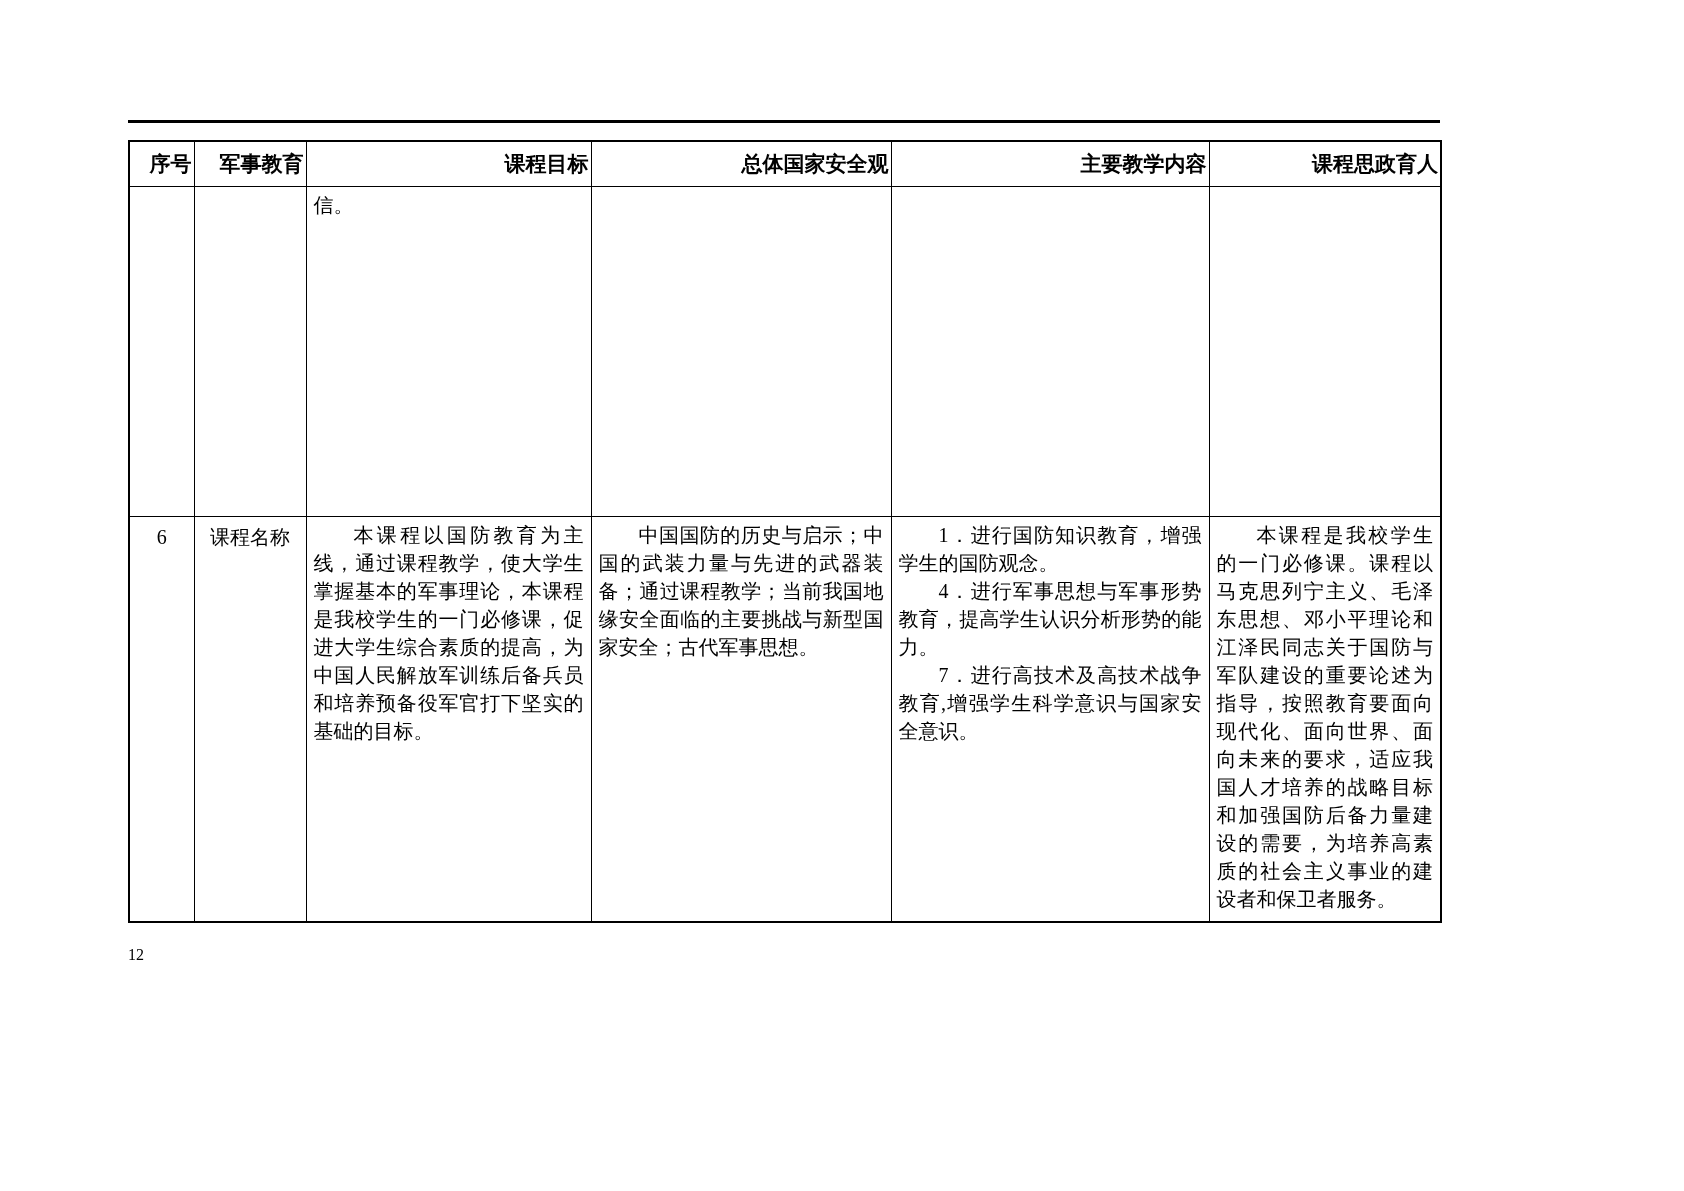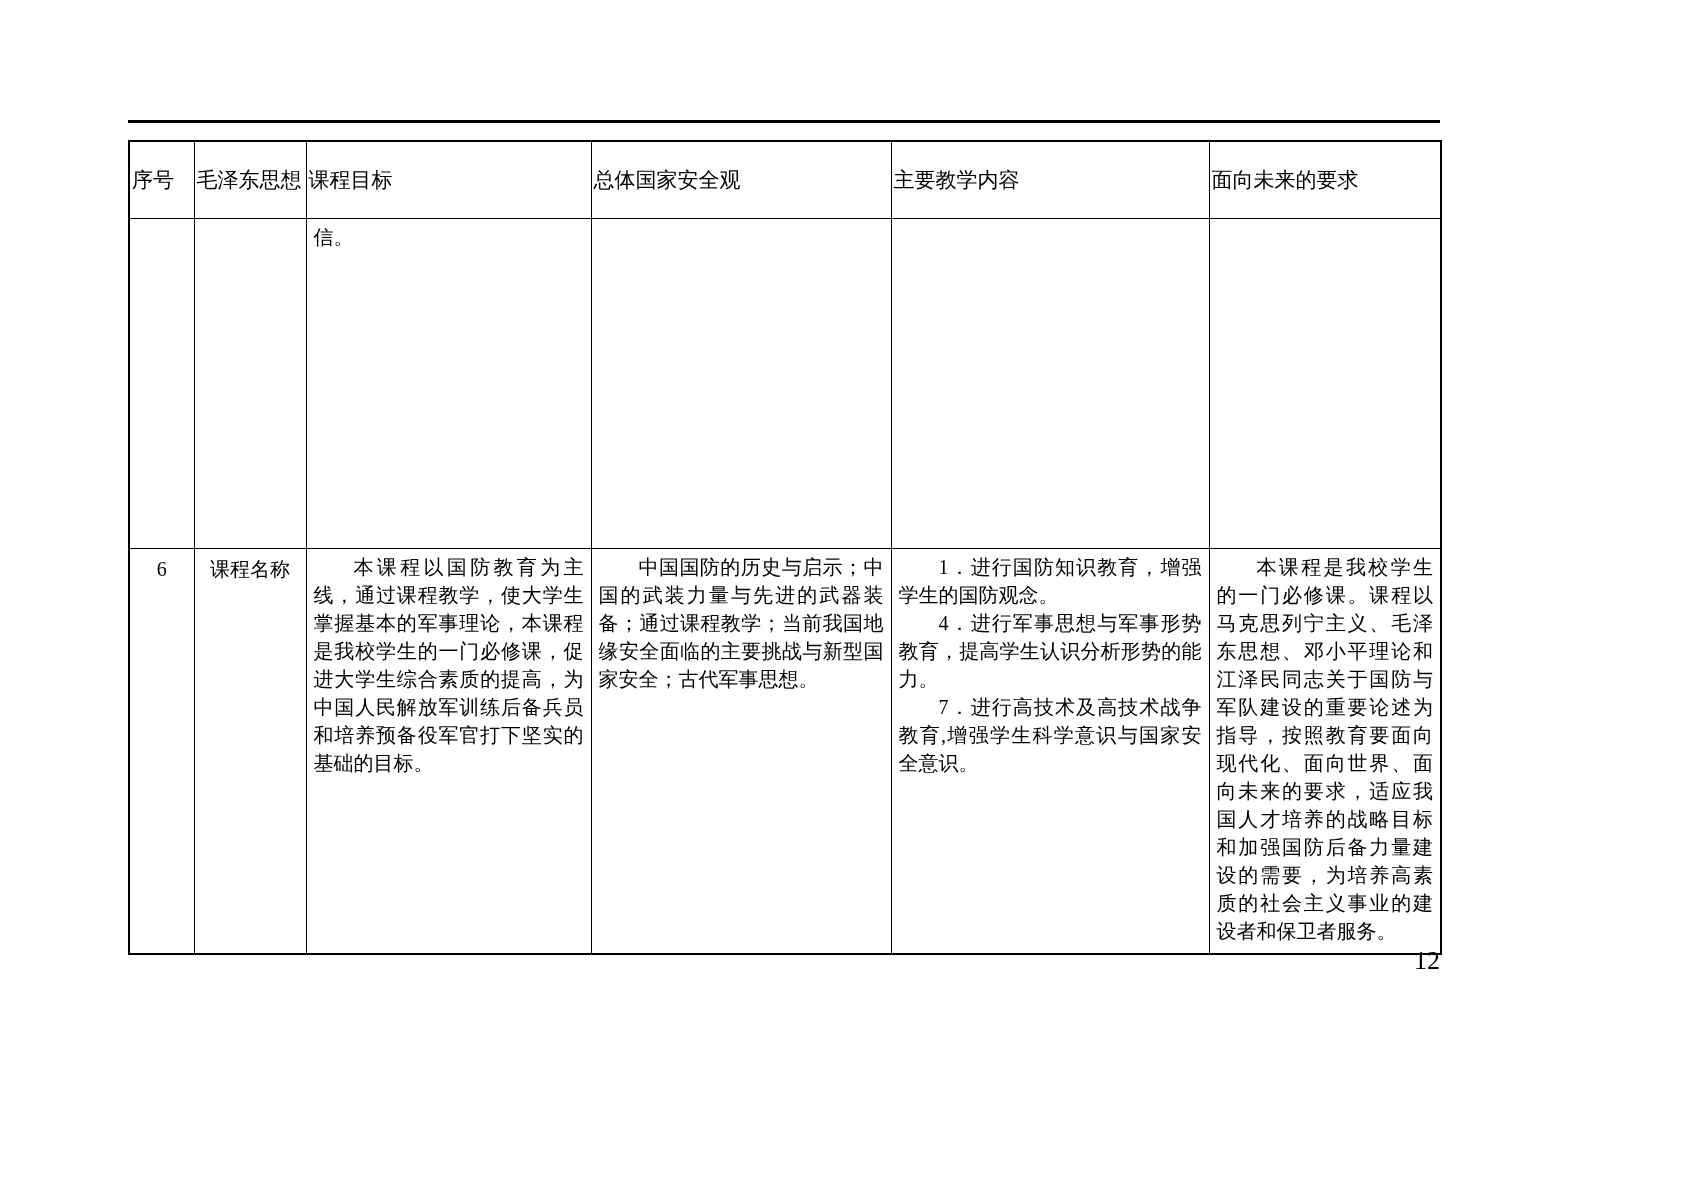--- a/index.html
+++ b/index.html
@@ -34,23 +34,23 @@
     border: 2px solid #000000;
   }
   .course-table th,
   .course-table td {
     border: 1.5px solid #000000;
     vertical-align: top;
     overflow: hidden;
   }
   .course-table th {
     font-size: 21px;
-    font-weight: 400;
-    text-align: left;
-    padding: 24px 2px;
+    font-weight: 700;
+    text-align: right;
+    padding: 8px 2px;
     height: 24px;
   }
   .course-table td {
     font-size: 20px;
     line-height: 28px;
     padding: 4px 7px 8px 7px;
   }
   td.center-cell {
     text-align: center;
     padding-top: 6px;
@@ -64,22 +64,22 @@
     word-break: break-all;
   }
   .course-table p.indent {
     text-indent: 2em;
   }
   .page-number {
     position: absolute;
     top: 946px;
     left: 128px;
     width: 1312px;
-    text-align: right;
-    font-size: 26px;
+    text-align: left;
+    font-size: 16px;
   }
 </style>
 </head>
 <body>
 
 <div class="page">
 
   <div class="header-rule"></div>
 
   <table class="course-table">
@@ -87,25 +87,25 @@
       <col style="width:65px">
       <col style="width:112px">
       <col style="width:285px">
       <col style="width:300px">
       <col style="width:318px">
       <col style="width:232px">
     </colgroup>
     <thead>
       <tr>
         <th>序号</th>
-        <th>毛泽东思想</th>
+        <th>军事教育</th>
         <th>课程目标</th>
         <th>总体国家安全观</th>
         <th>主要教学内容</th>
-        <th>面向未来的要求</th>
+        <th>课程思政育人</th>
       </tr>
     </thead>
     <tbody>
       <tr class="row-partial">
         <td class="center-cell"></td>
         <td class="center-cell"></td>
         <td>
           <p>信。</p>
         </td>
         <td></td>

